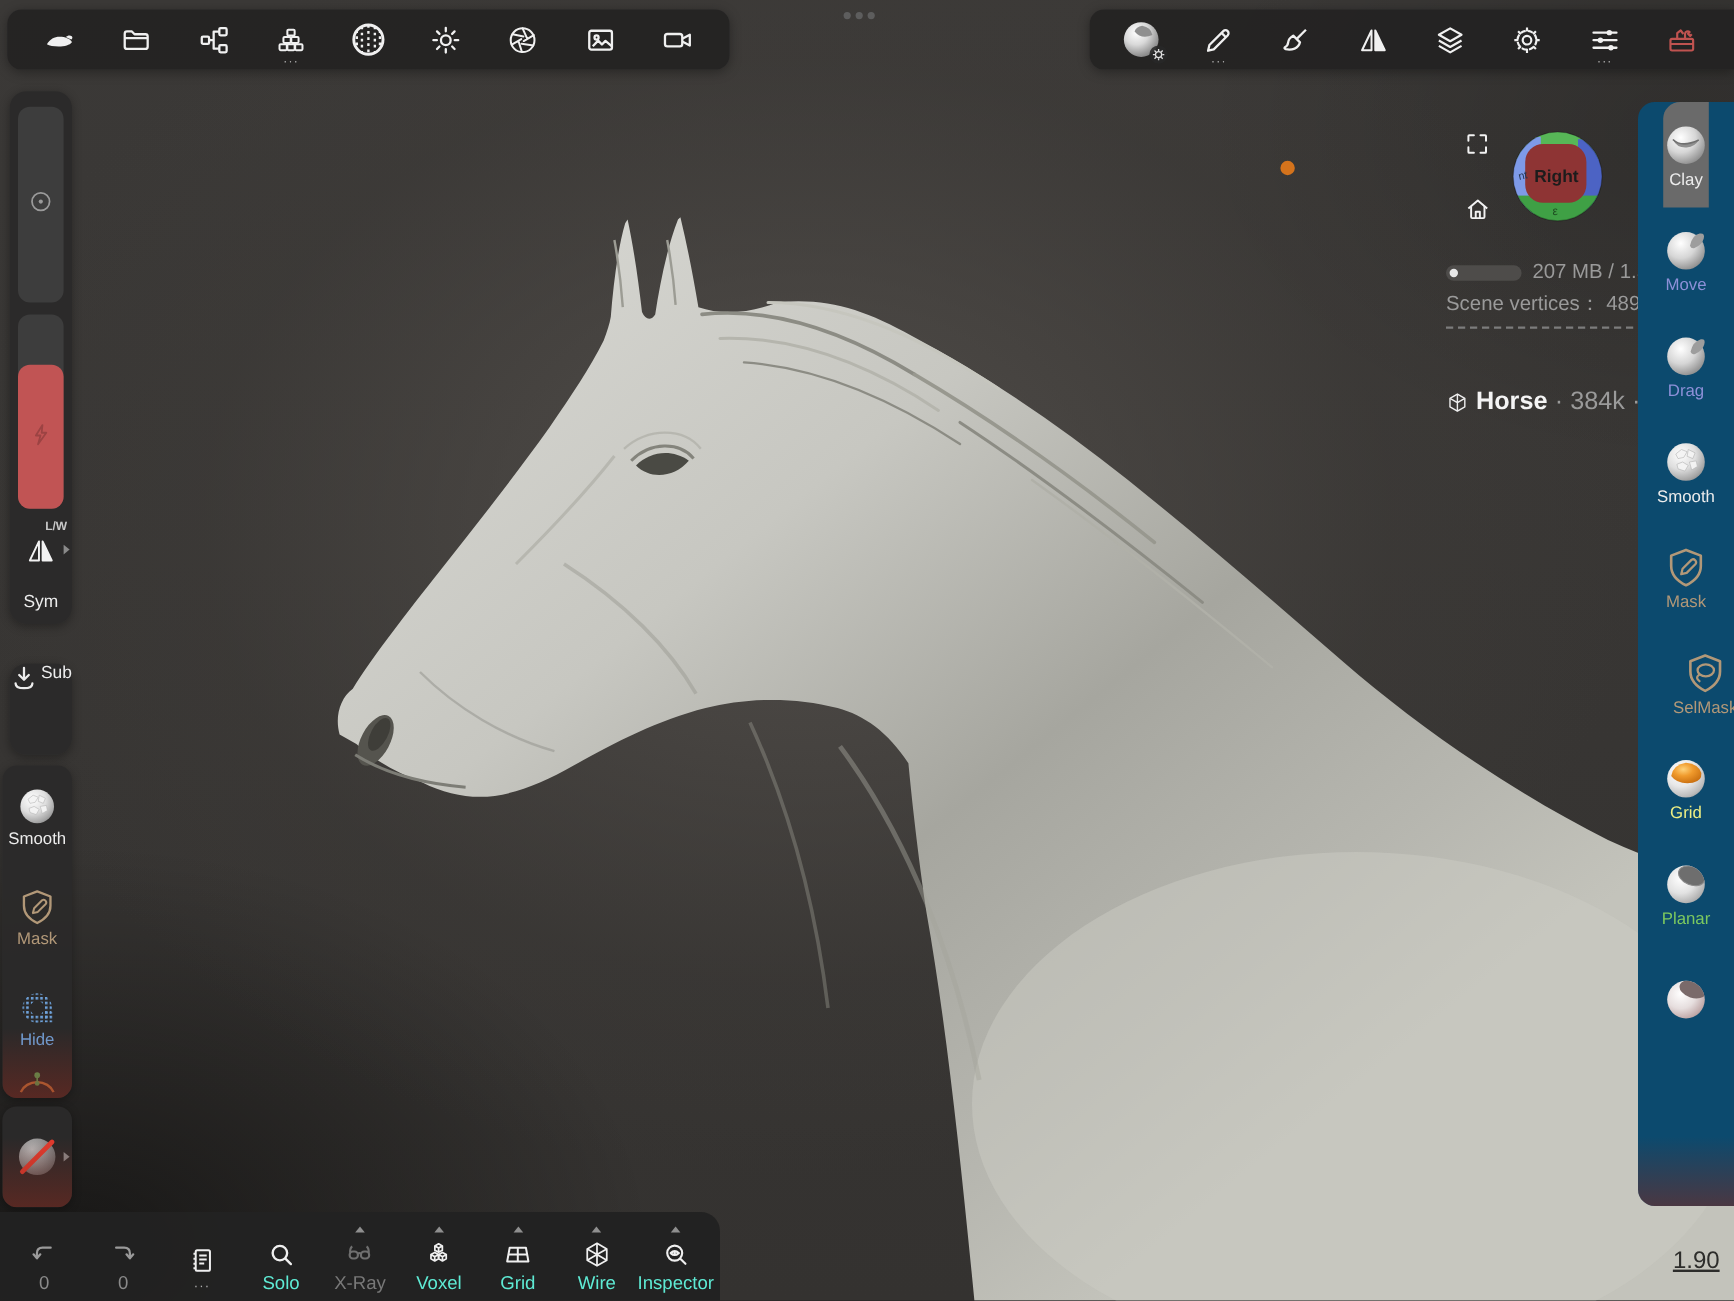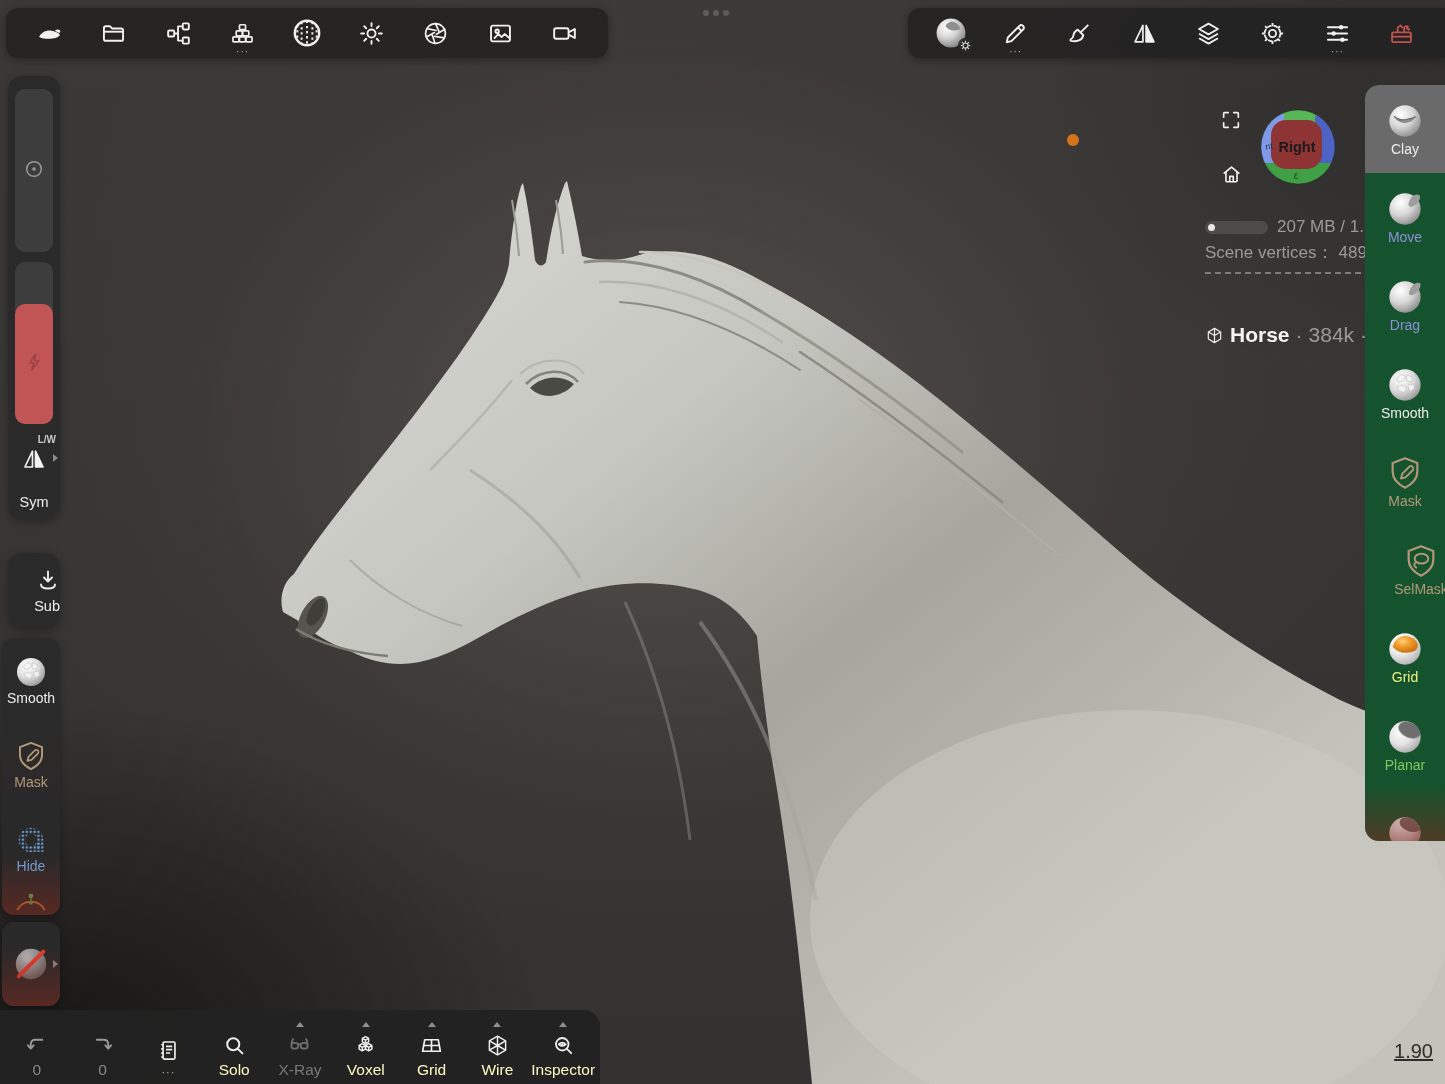--- a/index.html
+++ b/index.html
@@ -22,22 +22,22 @@
   .tb-item svg{width:27px;height:27px;display:block;}
   .tb-item .sphere-wrap svg{width:34px;height:34px;}
   .tb-ellipsis{position:absolute;bottom:-2px;left:50%;transform:translateX(-50%);
     font-size:10px;letter-spacing:1px;color:#b0b0b0;line-height:1;}
   .tb-badge{position:absolute;right:-2px;bottom:1px;width:17px;height:17px;}
   .tb-badge svg{width:17px;height:17px;}
   
   #mt-dots{position:absolute;left:703px;top:10px;display:flex;gap:4px;}
   #mt-dots i{width:6px;height:6px;border-radius:50%;background:#5d5d5d;}
   
-  #right-panel{position:absolute;right:0;top:85px;width:80px;height:756px;background:#14532d;
-    border-radius:14px 0 0 14px;display:flex;flex-direction:column;overflow:hidden;}
+  #right-panel{position:absolute;right:0;top:85px;width:80px;height:920px;background:#0c4a6e;
+    border-radius:14px 0 0 14px;display:flex;flex-direction:column;overflow:hidden;align-items:center;}
   .rt-item{flex:0 0 88px;display:flex;flex-direction:column;align-items:center;justify-content:center;gap:2px;}
   .rt-item.selected{background:#6a6a6a;border-radius:14px 0 0 0;}
   .rt-icon{width:38px;height:38px;}
   .rt-icon svg{width:38px;height:38px;display:block;}
   .rt-label{font-size:14px;line-height:1;}
   .panel-fade{position:absolute;left:0;right:0;bottom:0;height:58px;pointer-events:none;
     background:linear-gradient(180deg, rgba(120,40,30,0), rgba(125,40,30,.55));}
   
   .lpanel{position:absolute;background:rgba(43,42,42,.96);box-shadow:0 2px 8px rgba(0,0,0,.3);}
   #slider-panel{left:8px;top:76px;width:52px;height:444px;border-radius:14px;}
@@ -50,38 +50,38 @@
   #intensity-fill svg{width:22px;height:22px;}
   #sym-block{position:absolute;left:0;top:360px;width:52px;height:80px;}
   .lw-label{position:absolute;right:4px;top:-2px;font-size:10px;font-weight:bold;color:#c8c8c8;}
   #sym-block .side-arrow{top:18px;}
   .side-arrow{position:absolute;right:-2px;width:0;height:0;border:4px solid transparent;border-left:5px solid #8a8a8a;}
   .sym-icon-wrap{position:absolute;left:50%;top:10px;transform:translateX(-50%);color:#f2f2f2;}
   .sym-icon-wrap svg{width:26px;height:26px;}
   .lp-label{position:absolute;left:0;right:0;text-align:center;font-size:14.5px;color:#ededed;}
   #sym-block .lp-label{bottom:6px;}
   #sub-panel{left:8px;top:553px;width:52px;height:76px;border-radius:14px;color:#ececec;
-    display:flex;flex-direction:column;align-items:flex-end;justify-content:center;gap:2px;}
+    display:flex;align-items:flex-start;justify-content:center;gap:2px;}
   #sub-panel svg{width:24px;height:24px;}
   #sub-panel .lp-label{position:static;}
   #left-tools{left:2px;top:638px;width:58px;height:277px;border-radius:12px;overflow:hidden;}
   .lt-item{height:84px;display:flex;flex-direction:column;align-items:center;justify-content:center;gap:2px;}
   .lt-item .rt-icon, .lt-item .rt-icon svg{width:34px;height:34px;}
   .lt-item .rt-label{font-size:14px;}
   #gizmo-partial{height:25px;display:flex;justify-content:center;overflow:hidden;}
   #gizmo-partial svg{width:40px;height:22px;}
   #nomat-panel{left:2px;top:922px;width:58px;height:84px;border-radius:12px;overflow:hidden;
     display:flex;align-items:center;justify-content:center;}
   #nomat-panel .rt-icon, #nomat-panel .rt-icon svg{width:38px;height:38px;}
   
   #bottom-bar{position:absolute;left:0;bottom:0;width:600px;height:74px;background:rgba(34,34,34,.97);
     border-radius:0 16px 0 0;display:flex;justify-content:space-evenly;align-items:flex-end;padding:0 2px 6px 2px;box-sizing:border-box;}
   .bb-item{position:relative;width:62px;height:62px;display:flex;flex-direction:column;align-items:center;justify-content:flex-end;gap:3px;color:#efefef;}
   .bb-item svg{width:25px;height:25px;display:block;}
-  .bb-label{font-size:15.5px;line-height:1.1;color:#fef9c3;white-space:nowrap;}
+  .bb-label{font-size:15.5px;line-height:1.1;color:#5eead4;white-space:nowrap;}
   .bb-caret{position:absolute;top:2px;left:50%;transform:translateX(-50%);width:0;height:0;
     border:4px solid transparent;border-bottom:5px solid #8f8f8f;}
   
   .hud{position:absolute;color:#f2f2f2;}
   #fullscreen-btn{left:1220px;top:109px;width:22px;height:22px;}
   #home-btn{left:1220px;top:163px;width:23px;height:23px;}
   #fullscreen-btn svg,#home-btn svg{width:100%;height:100%;}
   #nav-ball{left:1259px;top:108px;width:78px;height:78px;}
   #hover-dot{left:1067px;top:134px;width:12px;height:12px;border-radius:50%;background:#d4731c;}
   #memory-row{left:1205px;top:218px;width:161px;height:18px;display:flex;align-items:center;overflow:hidden;white-space:nowrap;}

